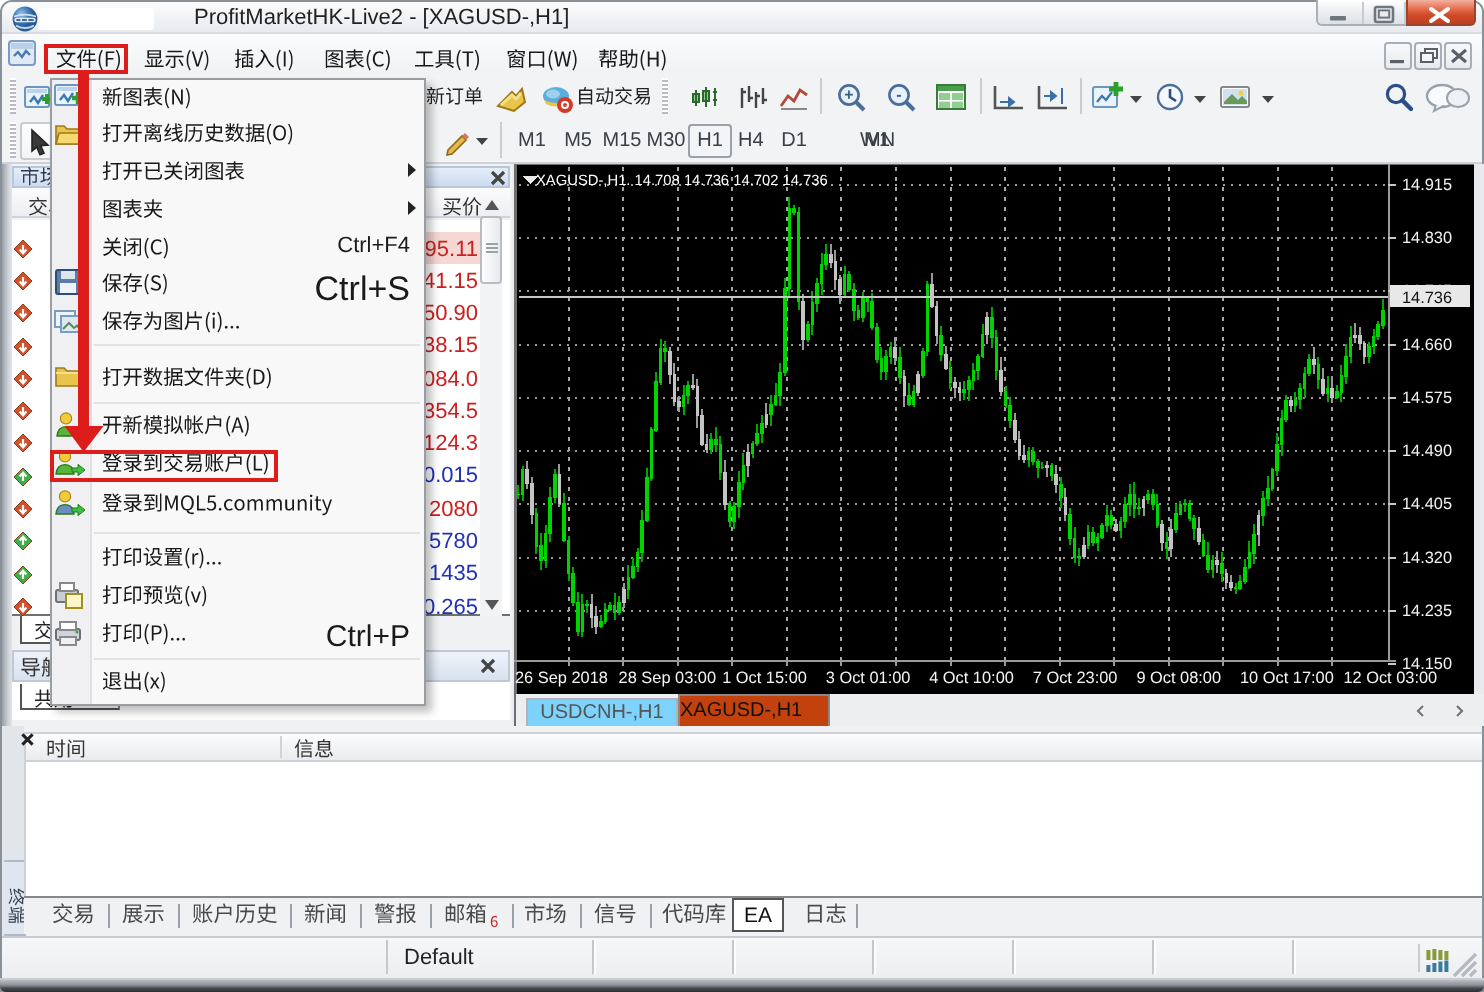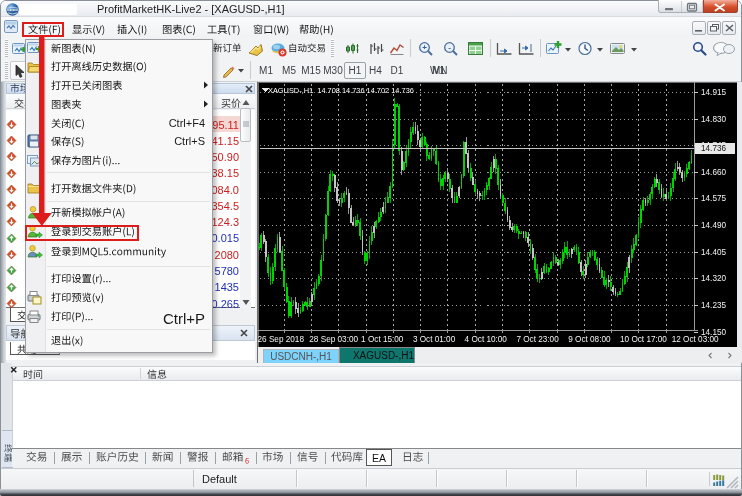--- a/index.html
+++ b/index.html
@@ -347,21 +347,21 @@
 <text x="207.6" y="259.5" font-size="8.2" fill="#f4f4f4" font-family="Liberation Sans">4 Oct 10:00</text>
 <text x="259.4" y="259.5" font-size="8.2" fill="#f4f4f4" font-family="Liberation Sans">7 Oct 23:00</text>
 <text x="311.2" y="259.5" font-size="8.2" fill="#f4f4f4" font-family="Liberation Sans">9 Oct 08:00</text>
 <text x="363" y="259.5" font-size="8.2" fill="#f4f4f4" font-family="Liberation Sans">10 Oct 17:00</text>
 <text x="414.7" y="259.5" font-size="8.2" fill="#f4f4f4" font-family="Liberation Sans">12 Oct 03:00</text>
 <path d="M4 6 l4 4 4 -4 z" fill="#e8e8e8"></path>
 <text x="11" y="10.5" font-size="7.4" fill="#fff" font-family="Liberation Sans">XAGUSD-,H1. 14.708 14.736 14.702 14.736</text>
 </svg>
 <div style="position:absolute;left:258px;top:347px;width:484px;height:16px;background:#eceef0"></div>
 <div style="position:absolute;left:263px;top:349px;width:76px;height:14px;background:#7dd3fc;border:1px solid #b0b4ba;border-bottom:none;font-size:10px;color:#555;text-align:center;line-height:14px;box-sizing:border-box">USDCNH-,H1</div>
-<div style="position:absolute;left:339px;top:347px;width:76px;height:16px;background:#0f766e;border:1px solid #888;border-bottom:none;font-size:10px;color:#111;text-align:right;line-height:15px;box-sizing:border-box">XAGUSD-,H1</div>
+<div style="position:absolute;left:339px;top:347px;width:76px;height:16px;background:#c2410c;border:1px solid #888;border-bottom:none;font-size:10px;color:#111;text-align:left;line-height:15px;box-sizing:border-box">XAGUSD-,H1</div>
 <svg class="t" style="left:708px;top:352px" width="24" height="7">
     <path d="M3.5 1 L1 3.5 L3.5 6 M20.5 1 L23 3.5 L20.5 6" stroke="#777" stroke-width="1.1" fill="none"></path>
   </svg>
 <div style="position:absolute;left:1px;top:363px;width:740px;height:105px;background:#f0f1f3"></div>
 <div style="position:absolute;left:1px;top:363px;width:11px;height:105px;background:#e2e5e9"></div>
 <div style="position:absolute;left:2px;top:430px;width:11px;height:38px;background:#dfe6f0;border:1px solid #b0bac8;border-left:none"></div>
 <svg class="t" style="left:2px;top:441px" width="11" height="32" viewBox="0 0 11 32">
     <g transform="translate(10,3) rotate(90) translate(0,7)">
       <path d="M0.6 -1.7Q0.6 -1.7 0.5 -1.8Q0.5 -2.0 0.4 -2.1Q0.4 -2.2 0.4 -2.3Q0.5 -2.3 0.7 -2.5Q0.8 -2.6 1.1 -2.9Q1.2 -3.0 1.4 -3.3Q1.6 -3.5 1.9 -3.9Q2.1 -4.3 2.4 -4.7Q2.7 -5.2 2.9 -5.6L3.5 -5.3Q3.0 -4.4 2.3 -3.5Q1.7 -2.7 1.0 -2.0V-2.0Q1.0 -2.0 0.9 -2.0Q0.9 -1.9 0.8 -1.9Q0.7 -1.8 0.6 -1.8Q0.6 -1.7 0.6 -1.7ZM0.6 -1.7 0.5 -2.2 0.9 -2.4 3.4 -2.8Q3.4 -2.6 3.4 -2.5Q3.4 -2.3 3.4 -2.2Q2.5 -2.1 2.0 -2.0Q1.5 -1.9 1.2 -1.8Q0.9 -1.8 0.8 -1.7Q0.6 -1.7 0.6 -1.7ZM0.5 -3.8Q0.5 -3.9 0.4 -4.0Q0.4 -4.1 0.4 -4.3Q0.3 -4.4 0.3 -4.5Q0.4 -4.5 0.5 -4.6Q0.7 -4.8 0.8 -5.0Q0.9 -5.1 1.0 -5.4Q1.2 -5.7 1.4 -6.0Q1.5 -6.4 1.7 -6.8Q1.9 -7.2 2.0 -7.6L2.7 -7.3Q2.5 -6.7 2.2 -6.2Q1.9 -5.6 1.6 -5.1Q1.3 -4.6 1.0 -4.2V-4.2Q1.0 -4.2 0.9 -4.1Q0.8 -4.1 0.7 -4.0Q0.6 -4.0 0.6 -3.9Q0.5 -3.9 0.5 -3.8ZM0.5 -3.8 0.5 -4.3 0.8 -4.5 2.7 -4.7Q2.7 -4.6 2.7 -4.4Q2.6 -4.2 2.6 -4.1Q2.0 -4.1 1.6 -4.0Q1.2 -4.0 1.0 -3.9Q0.8 -3.9 0.7 -3.9Q0.6 -3.8 0.5 -3.8ZM0.3 -0.5Q0.7 -0.5 1.3 -0.6Q1.8 -0.7 2.4 -0.8Q3.0 -1.0 3.5 -1.1L3.6 -0.5Q2.8 -0.3 1.9 -0.1Q1.1 0.0 0.4 0.2ZM5.1 -2.4 5.5 -2.8Q5.8 -2.7 6.2 -2.5Q6.5 -2.4 6.8 -2.2Q7.2 -2.0 7.4 -1.8L7.0 -1.4Q6.7 -1.5 6.4 -1.7Q6.1 -1.9 5.8 -2.1Q5.4 -2.2 5.1 -2.4ZM4.1 -0.7 4.5 -1.2Q4.9 -1.1 5.4 -0.9Q5.9 -0.7 6.4 -0.6Q6.9 -0.4 7.3 -0.2Q7.7 0.0 8.0 0.2L7.6 0.7Q7.2 0.5 6.6 0.2Q6.0 -0.1 5.4 -0.3Q4.7 -0.5 4.1 -0.7ZM5.2 -7.6 5.9 -7.4Q5.6 -6.7 5.1 -6.0Q4.6 -5.2 3.8 -4.6Q3.8 -4.6 3.7 -4.7Q3.6 -4.8 3.5 -4.9Q3.4 -5.0 3.3 -5.0Q3.8 -5.4 4.2 -5.8Q4.5 -6.3 4.8 -6.7Q5.1 -7.2 5.2 -7.6ZM5.2 -6.6H7.6V-6.0H4.9ZM7.4 -6.6H7.6L7.7 -6.7L8.1 -6.4Q7.7 -5.4 7.0 -4.7Q6.4 -3.9 5.5 -3.3Q4.7 -2.8 3.9 -2.4Q3.8 -2.5 3.7 -2.6Q3.7 -2.7 3.6 -2.8Q3.5 -2.9 3.4 -3.0Q4.3 -3.3 5.1 -3.8Q5.8 -4.3 6.5 -5.0Q7.1 -5.7 7.4 -6.5ZM5.0 -6.1Q5.4 -5.4 6.0 -4.8Q6.6 -4.2 7.3 -3.7Q8.0 -3.2 8.8 -3.0Q8.7 -2.9 8.6 -2.8Q8.5 -2.7 8.5 -2.6Q8.4 -2.5 8.3 -2.4Q7.6 -2.7 6.8 -3.3Q6.1 -3.8 5.5 -4.5Q4.9 -5.1 4.5 -5.9ZM12.4 -4.3H17.6V-3.7H12.4ZM14.1 -2.6H14.6V0.6H14.1ZM15.4 -2.6H16.0V0.6H15.4ZM14.6 -7.5H15.3V-5.2H14.6ZM12.7 -2.9H17.1V-2.3H13.3V0.7H12.7ZM16.8 -2.9H17.4V0.1Q17.4 0.3 17.4 0.4Q17.3 0.6 17.2 0.6Q17.0 0.7 16.8 0.7Q16.6 0.7 16.3 0.7Q16.3 0.6 16.3 0.5Q16.2 0.3 16.2 0.2Q16.3 0.2 16.5 0.2Q16.6 0.2 16.7 0.2Q16.8 0.2 16.8 0.1ZM14.6 -4.1 15.4 -3.9Q15.3 -3.6 15.2 -3.2Q15.0 -2.8 14.9 -2.5L14.4 -2.6Q14.4 -2.9 14.5 -3.4Q14.6 -3.8 14.6 -4.1ZM12.8 -7.1H13.4V-5.6H16.6V-7.1H17.3V-5.0H12.8ZM9.4 -5.9H12.5V-5.2H9.4ZM9.4 -0.9Q10.0 -1.0 10.8 -1.2Q11.6 -1.4 12.5 -1.6L12.5 -0.9Q11.8 -0.7 11.0 -0.5Q10.2 -0.3 9.5 -0.2ZM9.7 -4.7 10.3 -4.8Q10.4 -4.3 10.5 -3.7Q10.5 -3.1 10.6 -2.6Q10.7 -2.0 10.7 -1.6L10.1 -1.5Q10.1 -1.9 10.1 -2.5Q10.0 -3.1 9.9 -3.6Q9.8 -4.2 9.7 -4.7ZM11.6 -4.9 12.2 -4.8Q12.1 -4.3 12.1 -3.8Q12.0 -3.3 11.9 -2.8Q11.8 -2.3 11.7 -1.8Q11.6 -1.4 11.5 -1.0L11.1 -1.1Q11.1 -1.5 11.2 -2.0Q11.3 -2.4 11.4 -3.0Q11.4 -3.5 11.5 -4.0Q11.6 -4.5 11.6 -4.9ZM10.3 -7.3 10.9 -7.5Q11.1 -7.2 11.3 -6.8Q11.5 -6.4 11.5 -6.2L10.9 -5.9Q10.9 -6.2 10.7 -6.6Q10.5 -7.0 10.3 -7.3Z" fill="#3a4656"></path>
     </g>
@@ -481,21 +481,21 @@
 <svg class="t" style="left:203px;top:100px;z-index:51" width="6" height="8">
     <path d="M1 0.5 L5 4 L1 7.5Z" fill="#222"></path>
   </svg>
 <svg class="t" style="left:51px;top:116.6px;z-index:51" width="36" height="13" viewBox="0 -10.2 36 13">
     <path d="M1.3 -6.4H9.0V-5.6H1.3ZM0.7 -3.8H9.5V-3.1H0.7ZM5.5 -3.6Q5.9 -2.7 6.5 -2.0Q7.1 -1.3 7.9 -0.7Q8.8 -0.2 9.8 0.0Q9.7 0.1 9.6 0.2Q9.5 0.4 9.4 0.5Q9.3 0.6 9.3 0.8Q8.2 0.4 7.3 -0.1Q6.5 -0.7 5.9 -1.5Q5.2 -2.4 4.8 -3.4ZM7.3 -8.5 8.1 -8.3Q7.9 -7.9 7.6 -7.4Q7.4 -7.0 7.1 -6.6Q6.9 -6.3 6.7 -6.0L6.0 -6.2Q6.2 -6.5 6.5 -6.9Q6.7 -7.3 6.9 -7.8Q7.1 -8.2 7.3 -8.5ZM2.3 -8.1 2.9 -8.5Q3.3 -8.1 3.6 -7.6Q3.9 -7.1 4.0 -6.8L3.3 -6.4Q3.2 -6.6 3.1 -6.9Q2.9 -7.2 2.7 -7.6Q2.5 -7.9 2.3 -8.1ZM4.7 -6.1H5.6V-4.4Q5.6 -3.9 5.5 -3.3Q5.4 -2.8 5.2 -2.2Q4.9 -1.7 4.4 -1.2Q3.9 -0.6 3.1 -0.1Q2.3 0.4 1.0 0.8Q1.0 0.7 0.9 0.6Q0.8 0.5 0.7 0.3Q0.6 0.2 0.5 0.1Q1.7 -0.3 2.4 -0.7Q3.2 -1.1 3.7 -1.6Q4.1 -2.1 4.3 -2.6Q4.6 -3.0 4.6 -3.5Q4.7 -4.0 4.7 -4.4ZM12.7 -5.2H18.2V-4.5H12.7ZM15.9 -6.6H16.7V-1.0Q16.7 -0.7 16.6 -0.5Q16.5 -0.3 16.3 -0.2Q16.1 -0.1 15.7 -0.1Q15.2 -0.1 14.6 -0.1Q14.6 -0.3 14.5 -0.5Q14.5 -0.7 14.4 -0.8Q14.7 -0.8 15.0 -0.8Q15.2 -0.8 15.4 -0.8Q15.6 -0.8 15.7 -0.8Q15.9 -0.8 15.9 -0.9Q15.9 -0.9 15.9 -1.0ZM11.1 -6.3H11.9V0.8H11.1ZM11.3 -8.1 11.9 -8.5Q12.1 -8.2 12.3 -8.0Q12.6 -7.7 12.8 -7.5Q13.0 -7.2 13.2 -7.0L12.5 -6.6Q12.4 -6.8 12.2 -7.0Q12.0 -7.3 11.8 -7.6Q11.5 -7.9 11.3 -8.1ZM13.8 -8.0H19.2V-7.3H13.8ZM18.8 -8.0H19.5V-0.2Q19.5 0.2 19.4 0.3Q19.3 0.5 19.1 0.6Q18.9 0.7 18.6 0.7Q18.2 0.8 17.7 0.7Q17.7 0.6 17.6 0.4Q17.6 0.2 17.5 0.0Q17.8 0.0 18.1 0.0Q18.5 0.0 18.6 0.0Q18.7 0.0 18.7 -0.0Q18.8 -0.1 18.8 -0.2ZM15.7 -4.9 16.4 -4.6Q15.8 -3.5 14.9 -2.6Q13.9 -1.7 12.7 -1.1Q12.7 -1.2 12.6 -1.2Q12.5 -1.3 12.4 -1.4Q12.3 -1.5 12.2 -1.6Q13.0 -2.0 13.7 -2.5Q14.3 -3.0 14.9 -3.6Q15.4 -4.2 15.7 -4.9ZM22.8 2.0Q22.1 0.9 21.7 -0.4Q21.3 -1.7 21.3 -3.2Q21.3 -4.7 21.7 -5.9Q22.1 -7.2 22.8 -8.3L23.4 -8.1Q22.8 -7.0 22.4 -5.7Q22.1 -4.5 22.1 -3.2Q22.1 -1.9 22.4 -0.6Q22.8 0.7 23.4 1.7ZM27.7 0.1Q27.0 0.1 26.4 -0.1Q25.8 -0.4 25.4 -0.9Q24.9 -1.4 24.7 -2.1Q24.4 -2.8 24.4 -3.7Q24.4 -4.6 24.7 -5.4Q24.9 -6.1 25.4 -6.6Q25.8 -7.1 26.4 -7.3Q27.0 -7.6 27.8 -7.6Q28.4 -7.6 29.0 -7.3Q29.5 -7.0 29.8 -6.7L29.3 -6.1Q29.0 -6.4 28.6 -6.6Q28.2 -6.8 27.8 -6.8Q27.1 -6.8 26.5 -6.4Q26.0 -6.0 25.7 -5.4Q25.4 -4.7 25.4 -3.8Q25.4 -2.8 25.7 -2.1Q26.0 -1.4 26.5 -1.1Q27.0 -0.7 27.7 -0.7Q28.3 -0.7 28.7 -0.9Q29.1 -1.1 29.5 -1.5L30.0 -0.9Q29.5 -0.4 29.0 -0.1Q28.4 0.1 27.7 0.1ZM31.4 2.0 30.8 1.7Q31.4 0.7 31.8 -0.6Q32.1 -1.9 32.1 -3.2Q32.1 -4.5 31.8 -5.7Q31.4 -7.0 30.8 -8.1L31.4 -8.3Q32.1 -7.2 32.5 -5.9Q32.9 -4.7 32.9 -3.2Q32.9 -1.7 32.5 -0.4Q32.1 0.9 31.4 2.0Z" fill="#1a1a1a"></path>
   </svg>
 <div style="position:absolute;left:130px;top:116.5px;width:75px;height:13px;font-size:11px;color:#1a1a1a;text-align:right;z-index:51">Ctrl+F4</div>
 <svg class="t" style="left:51px;top:135.1px;z-index:51" width="35" height="13" viewBox="0 -10.2 35 13">
     <path d="M6.1 -5.1H6.9V0.8H6.1ZM3.1 -3.6H9.7V-2.9H3.1ZM7.1 -3.3Q7.4 -2.7 7.9 -2.1Q8.3 -1.5 8.9 -1.0Q9.5 -0.5 10.0 -0.2Q9.9 -0.2 9.8 -0.0Q9.7 0.1 9.6 0.2Q9.5 0.3 9.5 0.4Q8.9 0.0 8.3 -0.5Q7.8 -1.1 7.3 -1.7Q6.8 -2.4 6.5 -3.1ZM5.9 -3.3 6.5 -3.1Q6.2 -2.4 5.7 -1.7Q5.2 -1.1 4.6 -0.5Q4.0 0.0 3.4 0.4Q3.3 0.3 3.2 0.2Q3.1 0.1 3.0 -0.1Q2.9 -0.2 2.8 -0.2Q3.4 -0.5 4.0 -1.0Q4.6 -1.5 5.1 -2.1Q5.6 -2.7 5.9 -3.3ZM4.6 -7.4V-5.5H8.4V-7.4ZM3.9 -8.1H9.2V-4.8H3.9ZM2.8 -8.5 3.5 -8.3Q3.2 -7.5 2.7 -6.6Q2.3 -5.8 1.8 -5.0Q1.2 -4.3 0.7 -3.7Q0.6 -3.8 0.6 -4.0Q0.5 -4.1 0.4 -4.3Q0.3 -4.4 0.2 -4.5Q0.7 -5.0 1.2 -5.6Q1.7 -6.3 2.1 -7.0Q2.5 -7.8 2.8 -8.5ZM1.8 -5.9 2.5 -6.6 2.5 -6.6V0.8H1.8ZM13.6 -2.7H20.0V-2.0H13.6ZM14.5 -5.4H18.7V-4.7H14.5ZM16.5 -3.6H17.2V-0.1Q17.2 0.2 17.1 0.4Q17.1 0.6 16.8 0.7Q16.5 0.8 16.1 0.8Q15.7 0.8 15.0 0.8Q15.0 0.6 14.9 0.4Q14.9 0.2 14.8 0.1Q15.1 0.1 15.4 0.1Q15.7 0.1 15.9 0.1Q16.1 0.1 16.2 0.1Q16.4 0.1 16.4 0.0Q16.5 0.0 16.5 -0.1ZM18.5 -5.4H18.7L18.8 -5.4L19.3 -5.0Q19.0 -4.7 18.6 -4.3Q18.2 -4.0 17.7 -3.6Q17.3 -3.3 16.9 -3.1Q16.8 -3.2 16.7 -3.3Q16.5 -3.5 16.5 -3.6Q16.8 -3.8 17.2 -4.0Q17.6 -4.3 17.9 -4.6Q18.3 -4.9 18.5 -5.2ZM10.8 -7.2H19.8V-6.5H10.8ZM14.1 -8.6 14.9 -8.4Q14.6 -7.2 14.0 -6.1Q13.5 -4.9 12.7 -3.9Q11.9 -2.9 10.9 -2.2Q10.9 -2.3 10.8 -2.4Q10.7 -2.5 10.7 -2.7Q10.6 -2.8 10.5 -2.9Q11.2 -3.4 11.8 -4.0Q12.4 -4.7 12.8 -5.4Q13.2 -6.2 13.6 -7.0Q13.9 -7.8 14.1 -8.6ZM12.1 -4.4H12.9V0.8H12.1ZM22.8 2.0Q22.1 0.9 21.7 -0.4Q21.3 -1.7 21.3 -3.2Q21.3 -4.7 21.7 -5.9Q22.1 -7.2 22.8 -8.3L23.4 -8.1Q22.8 -7.0 22.4 -5.7Q22.1 -4.5 22.1 -3.2Q22.1 -1.9 22.4 -0.6Q22.8 0.7 23.4 1.7ZM26.9 0.1Q26.2 0.1 25.5 -0.2Q24.8 -0.5 24.3 -1.0L24.9 -1.6Q25.3 -1.2 25.8 -0.9Q26.4 -0.7 27.0 -0.7Q27.7 -0.7 28.1 -1.0Q28.5 -1.4 28.5 -1.9Q28.5 -2.3 28.4 -2.5Q28.2 -2.8 27.9 -2.9Q27.6 -3.1 27.3 -3.2L26.2 -3.7Q25.9 -3.9 25.5 -4.1Q25.2 -4.3 24.9 -4.7Q24.7 -5.1 24.7 -5.6Q24.7 -6.2 25.0 -6.7Q25.3 -7.1 25.8 -7.4Q26.4 -7.6 27.0 -7.6Q27.7 -7.6 28.3 -7.4Q28.8 -7.1 29.2 -6.7L28.7 -6.1Q28.4 -6.4 28.0 -6.6Q27.6 -6.8 27.0 -6.8Q26.4 -6.8 26.0 -6.5Q25.6 -6.2 25.6 -5.7Q25.6 -5.3 25.8 -5.1Q26.0 -4.9 26.3 -4.7Q26.6 -4.6 26.9 -4.4L27.9 -4.0Q28.4 -3.8 28.7 -3.5Q29.1 -3.3 29.3 -2.9Q29.5 -2.5 29.5 -2.0Q29.5 -1.4 29.2 -0.9Q28.9 -0.4 28.3 -0.1Q27.7 0.1 26.9 0.1ZM30.9 2.0 30.4 1.7Q31.0 0.7 31.3 -0.6Q31.7 -1.9 31.7 -3.2Q31.7 -4.5 31.3 -5.7Q31.0 -7.0 30.4 -8.1L30.9 -8.3Q31.7 -7.2 32.0 -5.9Q32.4 -4.7 32.4 -3.2Q32.4 -1.7 32.0 -0.4Q31.7 0.9 30.9 2.0Z" fill="#1a1a1a"></path>
   </svg>
-<div style="position:absolute;left:130px;top:135.0px;width:75px;height:13px;font-size:11px;color:#1a1a1a;text-align:right;z-index:51">Ctrl+S</div>
+<div style="position:absolute;left:130px;top:135.0px;width:75px;height:13px;font-size:17px;color:#1a1a1a;text-align:right;z-index:51">Ctrl+S</div>
 <svg class="t" style="left:27px;top:134px;z-index:51" width="16" height="15">
     <rect x="1" y="1" width="12" height="12" rx="1" fill="#5a7ea8" stroke="#2a4e78"></rect>
     <rect x="3.5" y="1.5" width="7" height="4" fill="#dce4ee"></rect>
     <rect x="3" y="7.5" width="8" height="5" fill="#eef2f8"></rect>
   </svg>
 <svg class="t" style="left:51px;top:153.6px;z-index:51" width="71" height="13" viewBox="0 -10.2 71 13">
     <path d="M6.1 -5.1H6.9V0.8H6.1ZM3.1 -3.6H9.7V-2.9H3.1ZM7.1 -3.3Q7.4 -2.7 7.9 -2.1Q8.3 -1.5 8.9 -1.0Q9.5 -0.5 10.0 -0.2Q9.9 -0.2 9.8 -0.0Q9.7 0.1 9.6 0.2Q9.5 0.3 9.5 0.4Q8.9 0.0 8.3 -0.5Q7.8 -1.1 7.3 -1.7Q6.8 -2.4 6.5 -3.1ZM5.9 -3.3 6.5 -3.1Q6.2 -2.4 5.7 -1.7Q5.2 -1.1 4.6 -0.5Q4.0 0.0 3.4 0.4Q3.3 0.3 3.2 0.2Q3.1 0.1 3.0 -0.1Q2.9 -0.2 2.8 -0.2Q3.4 -0.5 4.0 -1.0Q4.6 -1.5 5.1 -2.1Q5.6 -2.7 5.9 -3.3ZM4.6 -7.4V-5.5H8.4V-7.4ZM3.9 -8.1H9.2V-4.8H3.9ZM2.8 -8.5 3.5 -8.3Q3.2 -7.5 2.7 -6.6Q2.3 -5.8 1.8 -5.0Q1.2 -4.3 0.7 -3.7Q0.6 -3.8 0.6 -4.0Q0.5 -4.1 0.4 -4.3Q0.3 -4.4 0.2 -4.5Q0.7 -5.0 1.2 -5.6Q1.7 -6.3 2.1 -7.0Q2.5 -7.8 2.8 -8.5ZM1.8 -5.9 2.5 -6.6 2.5 -6.6V0.8H1.8ZM13.6 -2.7H20.0V-2.0H13.6ZM14.5 -5.4H18.7V-4.7H14.5ZM16.5 -3.6H17.2V-0.1Q17.2 0.2 17.1 0.4Q17.1 0.6 16.8 0.7Q16.5 0.8 16.1 0.8Q15.7 0.8 15.0 0.8Q15.0 0.6 14.9 0.4Q14.9 0.2 14.8 0.1Q15.1 0.1 15.4 0.1Q15.7 0.1 15.9 0.1Q16.1 0.1 16.2 0.1Q16.4 0.1 16.4 0.0Q16.5 0.0 16.5 -0.1ZM18.5 -5.4H18.7L18.8 -5.4L19.3 -5.0Q19.0 -4.7 18.6 -4.3Q18.2 -4.0 17.7 -3.6Q17.3 -3.3 16.9 -3.1Q16.8 -3.2 16.7 -3.3Q16.5 -3.5 16.5 -3.6Q16.8 -3.8 17.2 -4.0Q17.6 -4.3 17.9 -4.6Q18.3 -4.9 18.5 -5.2ZM10.8 -7.2H19.8V-6.5H10.8ZM14.1 -8.6 14.9 -8.4Q14.6 -7.2 14.0 -6.1Q13.5 -4.9 12.7 -3.9Q11.9 -2.9 10.9 -2.2Q10.9 -2.3 10.8 -2.4Q10.7 -2.5 10.7 -2.7Q10.6 -2.8 10.5 -2.9Q11.2 -3.4 11.8 -4.0Q12.4 -4.7 12.8 -5.4Q13.2 -6.2 13.6 -7.0Q13.9 -7.8 14.1 -8.6ZM12.1 -4.4H12.9V0.8H12.1ZM21.2 -6.1H29.1V-5.3H21.2ZM28.8 -6.1H29.6Q29.6 -6.1 29.6 -6.0Q29.6 -6.0 29.6 -5.9Q29.6 -5.8 29.6 -5.7Q29.5 -4.2 29.5 -3.1Q29.4 -2.0 29.3 -1.4Q29.2 -0.7 29.1 -0.3Q29.0 0.1 28.9 0.3Q28.7 0.5 28.5 0.6Q28.3 0.7 28.0 0.7Q27.8 0.7 27.3 0.7Q26.9 0.7 26.4 0.7Q26.4 0.5 26.3 0.3Q26.2 0.1 26.1 -0.1Q26.7 -0.1 27.1 -0.1Q27.5 -0.1 27.7 -0.1Q27.9 -0.0 28.0 -0.1Q28.1 -0.1 28.2 -0.2Q28.3 -0.3 28.4 -0.7Q28.5 -1.1 28.5 -1.7Q28.6 -2.4 28.7 -3.4Q28.7 -4.5 28.8 -6.0ZM24.6 -8.5H25.4V-7.3Q25.4 -6.7 25.3 -5.9Q25.3 -5.1 25.1 -4.2Q24.9 -3.4 24.4 -2.5Q24.0 -1.7 23.3 -0.8Q22.6 -0.0 21.6 0.7Q21.5 0.6 21.4 0.5Q21.3 0.4 21.2 0.3Q21.1 0.2 21.0 0.1Q22.0 -0.6 22.6 -1.3Q23.3 -2.1 23.7 -2.9Q24.1 -3.7 24.3 -4.4Q24.5 -5.2 24.5 -6.0Q24.6 -6.7 24.6 -7.3ZM22.1 -8.0 22.7 -8.3Q23.0 -7.9 23.3 -7.5Q23.7 -7.1 23.8 -6.8L23.1 -6.4Q23.0 -6.7 22.8 -6.9Q22.7 -7.2 22.5 -7.5Q22.3 -7.8 22.1 -8.0ZM25.5 -3.8 26.1 -4.1Q26.4 -3.8 26.7 -3.4Q26.9 -3.1 27.2 -2.7Q27.4 -2.4 27.6 -2.1L26.9 -1.8Q26.7 -2.0 26.5 -2.4Q26.3 -2.7 26.0 -3.1Q25.8 -3.5 25.5 -3.8ZM31.5 -8.1H40.0V0.8H39.2V-7.4H32.2V0.8H31.5ZM31.9 -0.3H39.6V0.4H31.9ZM34.4 -2.8 34.8 -3.3Q35.2 -3.2 35.6 -3.1Q36.1 -3.0 36.5 -2.8Q36.9 -2.7 37.2 -2.5L36.9 -2.0Q36.6 -2.2 36.2 -2.3Q35.7 -2.5 35.3 -2.6Q34.8 -2.8 34.4 -2.8ZM34.8 -7.2 35.5 -7.0Q35.2 -6.5 34.8 -6.1Q34.4 -5.7 34.0 -5.3Q33.5 -4.9 33.1 -4.6Q33.0 -4.7 32.9 -4.8Q32.8 -4.9 32.7 -4.9Q32.6 -5.0 32.6 -5.1Q33.2 -5.5 33.8 -6.0Q34.4 -6.6 34.8 -7.2ZM37.5 -6.4H37.7L37.8 -6.4L38.2 -6.2Q37.9 -5.5 37.2 -5.0Q36.6 -4.5 35.9 -4.1Q35.1 -3.7 34.3 -3.4Q33.5 -3.1 32.7 -2.9Q32.7 -3.0 32.6 -3.1Q32.6 -3.2 32.5 -3.4Q32.4 -3.5 32.4 -3.5Q33.1 -3.7 33.9 -3.9Q34.7 -4.2 35.4 -4.5Q36.1 -4.9 36.7 -5.3Q37.2 -5.8 37.5 -6.3ZM34.4 -5.8Q34.8 -5.3 35.6 -4.9Q36.3 -4.4 37.2 -4.1Q38.1 -3.8 39.0 -3.6Q38.9 -3.5 38.8 -3.3Q38.6 -3.2 38.6 -3.0Q37.6 -3.2 36.7 -3.6Q35.8 -4.0 35.1 -4.5Q34.3 -5.0 33.8 -5.6ZM34.6 -6.4H37.8V-5.8H34.2ZM33.4 -1.6 33.8 -2.1Q34.3 -2.0 34.8 -1.9Q35.4 -1.8 36.0 -1.7Q36.5 -1.6 37.0 -1.4Q37.5 -1.3 37.9 -1.2L37.6 -0.6Q37.1 -0.8 36.4 -1.0Q35.7 -1.2 34.9 -1.3Q34.1 -1.5 33.4 -1.6ZM43.0 -5.9H50.0V-5.1H43.0ZM46.3 -8.6H47.1V-5.6H46.3ZM42.6 -8.3H43.4V-4.9Q43.4 -4.1 43.4 -3.4Q43.3 -2.6 43.2 -1.9Q43.0 -1.1 42.7 -0.5Q42.3 0.2 41.8 0.8Q41.7 0.7 41.6 0.6Q41.5 0.5 41.4 0.4Q41.3 0.3 41.2 0.2Q41.8 -0.5 42.1 -1.3Q42.5 -2.2 42.5 -3.1Q42.6 -4.0 42.6 -4.9ZM43.0 -3.5H48.4V0.8H47.6V-2.7H43.0ZM53.4 2.0Q52.7 0.9 52.3 -0.4Q51.9 -1.7 51.9 -3.2Q51.9 -4.7 52.3 -5.9Q52.7 -7.2 53.4 -8.3L54.0 -8.1Q53.4 -7.0 53.0 -5.7Q52.7 -4.5 52.7 -3.2Q52.7 -1.9 53.0 -0.6Q53.4 0.7 54.0 1.7ZM55.4 0.0V-5.5H56.3V0.0ZM55.9 -6.7Q55.6 -6.7 55.4 -6.8Q55.2 -7.0 55.2 -7.3Q55.2 -7.6 55.4 -7.7Q55.6 -7.9 55.9 -7.9Q56.1 -7.9 56.3 -7.7Q56.5 -7.6 56.5 -7.3Q56.5 -7.0 56.3 -6.8Q56.1 -6.7 55.9 -6.7ZM58.3 2.0 57.7 1.7Q58.3 0.7 58.7 -0.6Q59.0 -1.9 59.0 -3.2Q59.0 -4.5 58.7 -5.7Q58.3 -7.0 57.7 -8.1L58.3 -8.3Q59.0 -7.2 59.4 -5.9Q59.8 -4.7 59.8 -3.2Q59.8 -1.7 59.4 -0.4Q59.0 0.9 58.3 2.0ZM62.1 0.1Q61.8 0.1 61.6 -0.1Q61.4 -0.3 61.4 -0.6Q61.4 -0.9 61.6 -1.1Q61.8 -1.3 62.1 -1.3Q62.4 -1.3 62.6 -1.1Q62.8 -0.9 62.8 -0.6Q62.8 -0.3 62.6 -0.1Q62.4 0.1 62.1 0.1ZM65.0 0.1Q64.7 0.1 64.5 -0.1Q64.3 -0.3 64.3 -0.6Q64.3 -0.9 64.5 -1.1Q64.7 -1.3 65.0 -1.3Q65.2 -1.3 65.4 -1.1Q65.6 -0.9 65.6 -0.6Q65.6 -0.3 65.4 -0.1Q65.2 0.1 65.0 0.1ZM67.8 0.1Q67.5 0.1 67.3 -0.1Q67.1 -0.3 67.1 -0.6Q67.1 -0.9 67.3 -1.1Q67.5 -1.3 67.8 -1.3Q68.1 -1.3 68.3 -1.1Q68.5 -0.9 68.5 -0.6Q68.5 -0.3 68.3 -0.1Q68.1 0.1 67.8 0.1Z" fill="#1a1a1a"></path>
   </svg>
 <svg class="t" style="left:27px;top:153px;z-index:51" width="16" height="15">
     <rect x="0.5" y="2.5" width="10" height="8" fill="#eef4fa" stroke="#7a9cc0"></rect>

